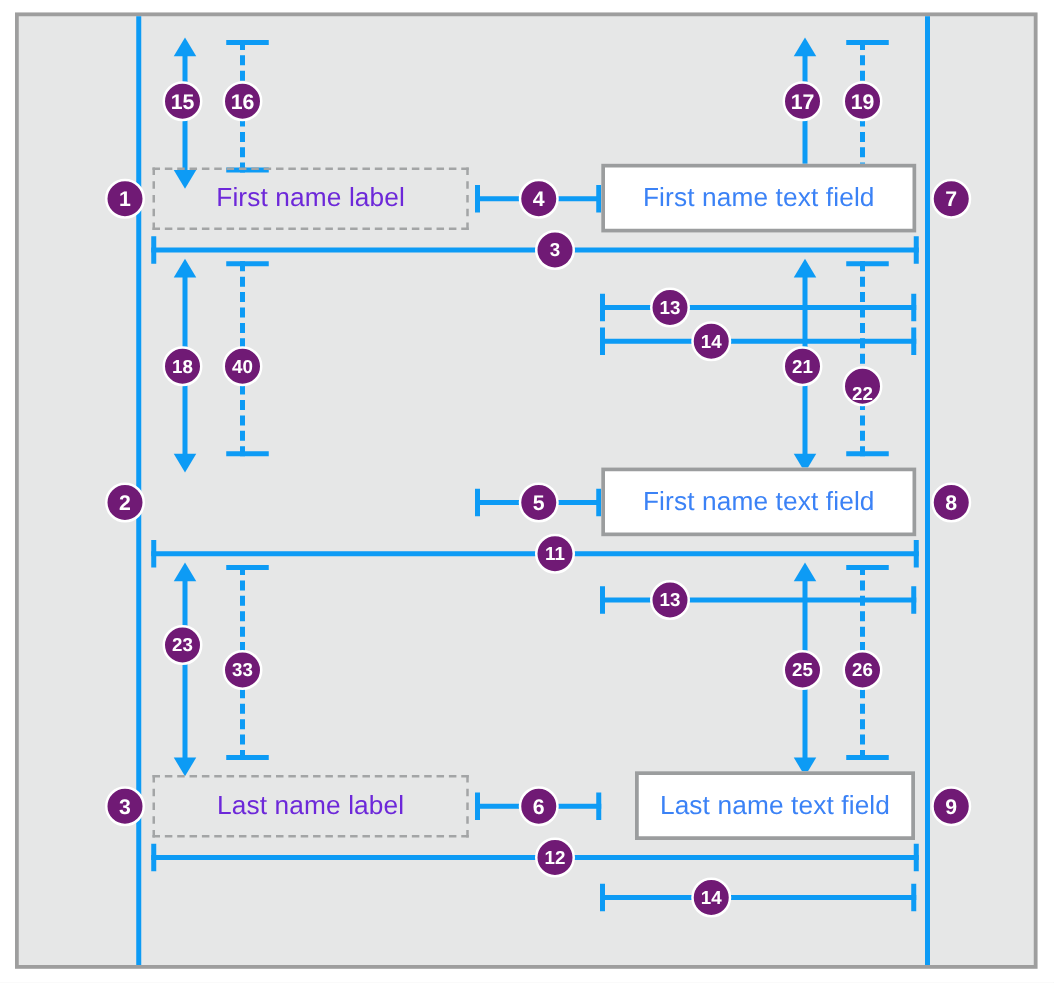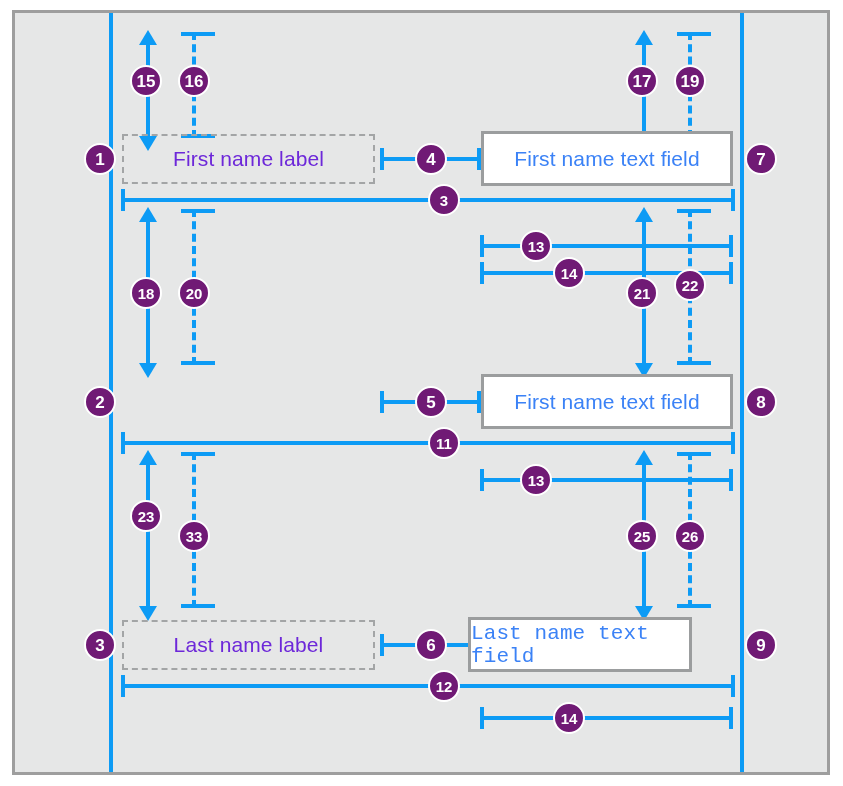--- a/index.html
+++ b/index.html
@@ -201,21 +201,21 @@
     <div class="varrow" style="left:627px; top:450px; height:145px;"></div>
     <div class="vdash" style="left:673px; top:439px; height:156px;">
       <span class="tcap top"></span>
       <span class="tcap bot"></span>
     </div>
 
     <div class="label-box" style="left:107px; top:607px; width:253px; height:50px;">
       <span>Last name label</span>
     </div>
     <div class="hmeas" style="left:365px; top:630px; width:101px;"></div>
-    <div class="text-field" style="left:453px; top:604px; width:224px; height:55px;font-family:Liberation Mono, monospace;">
+    <div class="text-field" style="left:493px; top:604px; width:224px; height:55px;">
       <span>Last name text field</span>
     </div>
 
     <div class="hmeas" style="left:106px; top:671px; width:614px;"></div>
     <div class="hmeas" style="left:465px; top:703px; width:253px;"></div>
 
     <div class="badge" style="left:115px; top:52px;">
       <span>15</span>
       </div>
     <div class="badge" style="left:163px; top:52px;">
@@ -246,26 +246,26 @@
       <span>13</span>
       </div>
     <div class="badge wide" style="left:538px; top:244px;">
       <span>14</span>
       </div>
 
     <div class="badge wide" style="left:115px; top:264px;">
       <span>18</span>
       </div>
     <div class="badge wide" style="left:163px; top:264px;">
-      <span>20</span>
+      <span>40</span>
       </div>
     <div class="badge wide" style="left:611px; top:264px;">
       <span>21</span>
       </div>
-    <div class="badge wide" style="left:659px; top:256px;">
+    <div class="badge wide" style="left:659px; top:280px;align-items:flex-end;">
       <span>22</span>
       </div>
 
     <div class="badge" style="left:69px; top:373px;">
       <span>2</span>
       </div>
     <div class="badge" style="left:400px; top:373px;">
       <span>5</span>
       </div>
     <div class="badge" style="left:730px; top:373px;">

